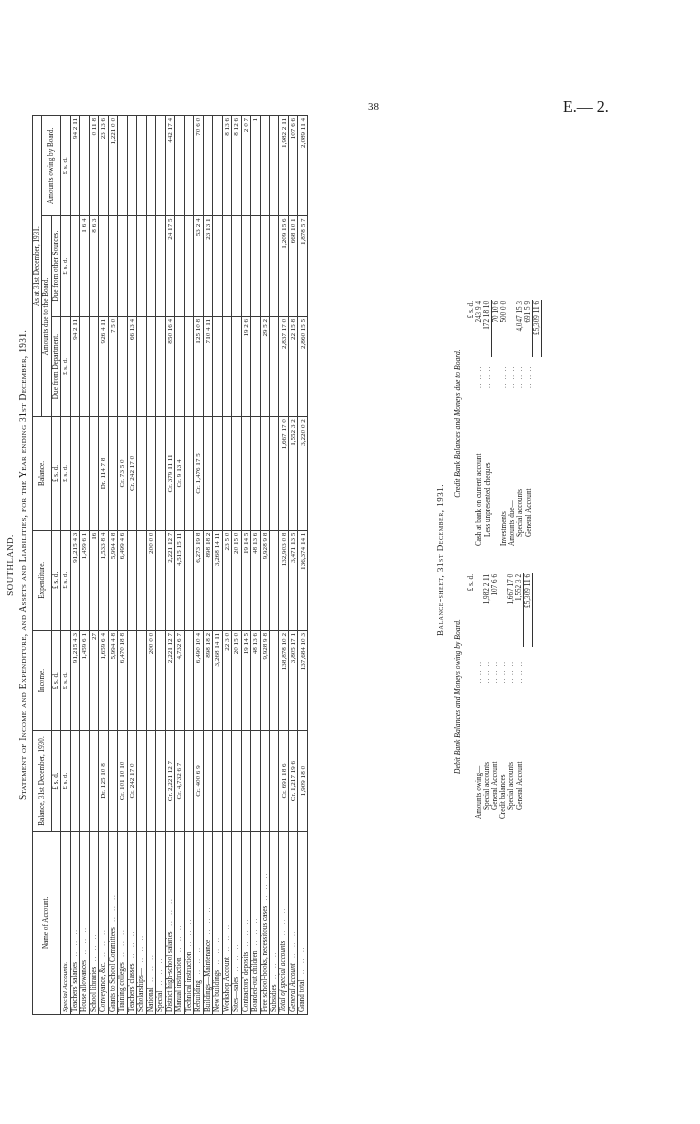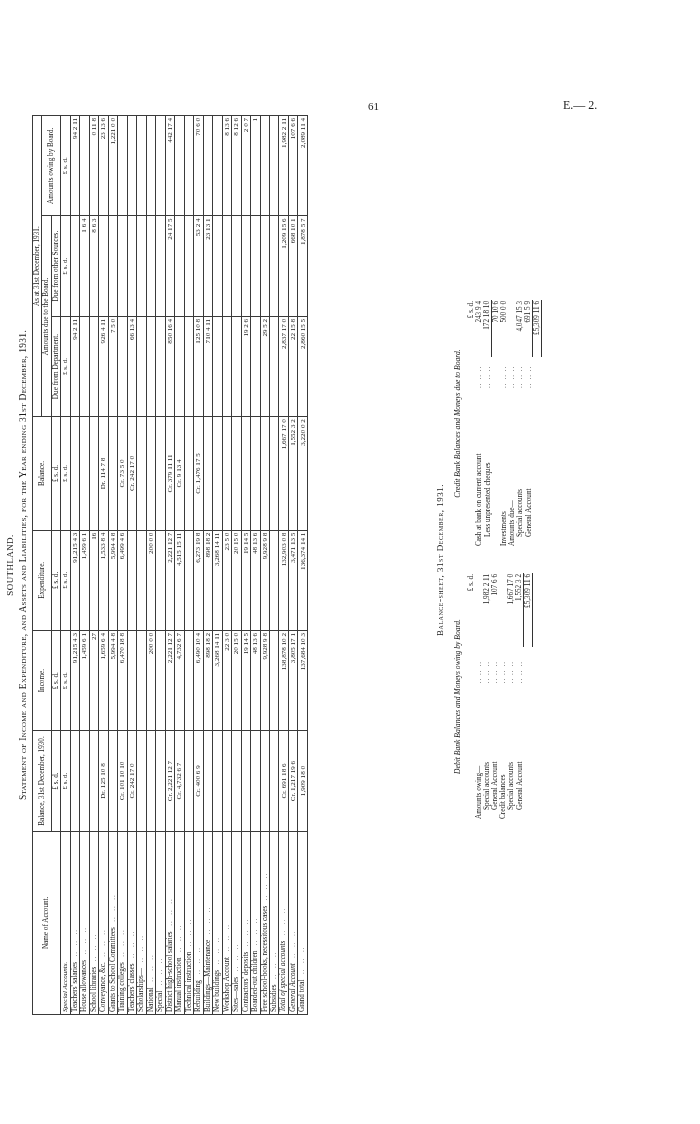--- a/index.html
+++ b/index.html
@@ -8,21 +8,21 @@
     background:#ffffff;
     font-family:"Liberation Serif", serif;
     color:#1a1a1a;
     position:relative;
     overflow:hidden;
   }
   .pagehdr{
     position:absolute;font-size:11px;
   }
   #page-num{left:368px;top:100px;}
-  #doc-ref{left:563px;top:98px;font-size:12px;}
+  #doc-ref{left:563px;top:98px;font-size:16px;}
 
   
   .rot-wrap{
     position:absolute;
     left:0px;top:0px;
     width:700px;height:1124px;
   }
   .rot-inner{
     position:absolute;
     
@@ -94,21 +94,21 @@
   table.bs td.d{color:#666;letter-spacing:1px;text-align:center;}
   table.bs td.n{text-align:right;font-variant-numeric:tabular-nums;}
   .bs-head td{text-align:right;}
   .rule-top{border-top:0.7px solid #333;}
   .rule-dbl{border-top:0.7px solid #333;border-bottom:0.7px solid #333;}
   .sub-ind{padding-left:10px !important;}
 </style>
 </head>
 <body>
 
-<div class="pagehdr" id="page-num">61</div>
+<div class="pagehdr" id="page-num">38</div>
 <div class="pagehdr" id="doc-ref">E.— 2.</div>
 
 <div class="rot-wrap">
   <div class="rot-inner">
     <div class="tbl-title-main">SOUTHLAND.</div>
     <div class="tbl-title-sub">Statement of Income and Expenditure, and Assets and Liabilities, for the Year ending 31st December, 1931.</div>
 
     <table class="main">
       <colgroup>
         <col class="col-acc">

